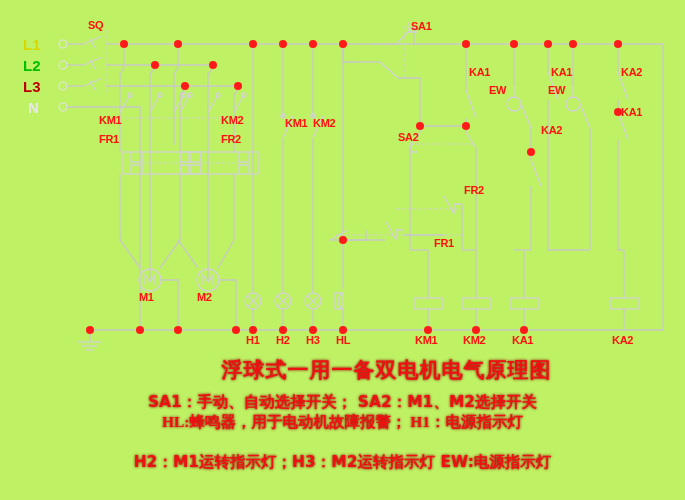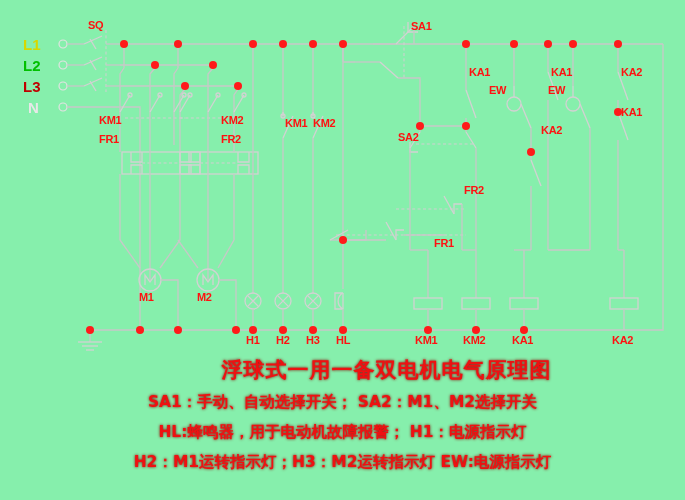--- a/index.html
+++ b/index.html
@@ -1,34 +1,34 @@
 <!DOCTYPE html>
 <html><head>
 <meta charset="utf-8">
 <style>
   html,body{margin:0;padding:0;background:#000;}
   body{width:685px;height:500px;overflow:hidden;
        font-family:"Liberation Sans","DejaVu Sans",sans-serif;}
-  #stage{position:relative;width:685px;height:500px;background:#86efac;}
+  #stage{position:relative;width:685px;height:500px;background:#bef264;}
   svg#schematic{position:absolute;left:0;top:0;width:685px;height:500px;}
   .wire{stroke:#c8c8c8;stroke-width:1.3;fill:none;}
   .dash{stroke:#d0d0d0;stroke-width:1;stroke-dasharray:3 2.4;fill:none;}
   .sym{stroke:#d2d2d2;stroke-width:1.3;fill:none;}
   .node{fill:#ff1a1a;}
   .lbl{fill:#ff1111;font-family:"Liberation Sans",sans-serif;font-size:11px;
        font-weight:bold;letter-spacing:-0.3px;}
   .term{stroke:#e2e2e2;stroke-width:1.2;fill:none;}
   .phase{font-family:"Liberation Sans",sans-serif;font-size:15px;font-weight:bold;}
   .cap{position:absolute;left:0;width:685px;text-align:center;color:#ee1111;
        font-family:"DejaVu Sans",sans-serif;font-weight:bold;
        text-shadow:0 0 3px #8b0000;white-space:nowrap;}
   #cap-title{top:356px;font-size:21px;letter-spacing:1px;margin-left:44px;}
   .cap-line{font-size:15.5px;letter-spacing:0px;}
   #cap-l1{top:392px;}
-  #cap-l2{top:422px;}
+  #cap-l2{top:412px;font-family:Liberation Serif, serif;}
   #cap-l3{top:452px;}
 </style>
 </head>
 <body>
 
 <div id="stage">
 
 <svg id="schematic" viewBox="0 0 685 500">
 
   <g>

